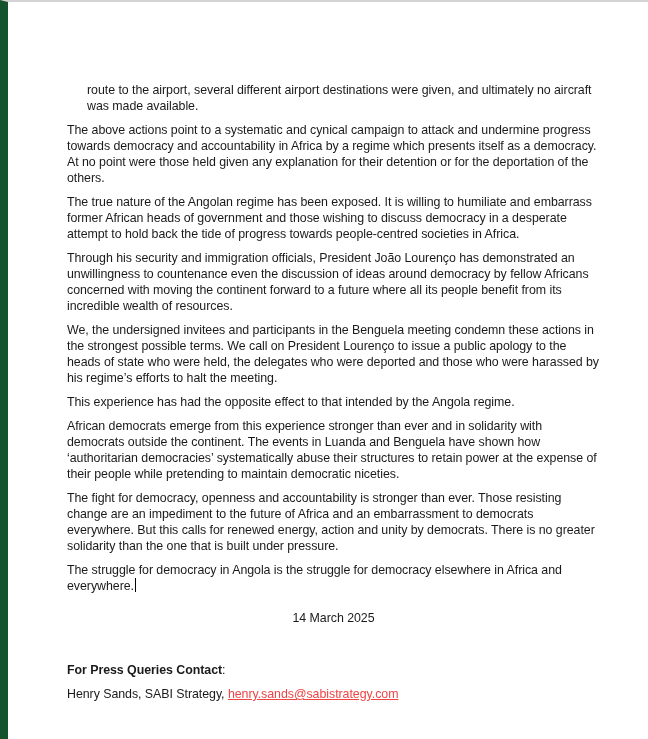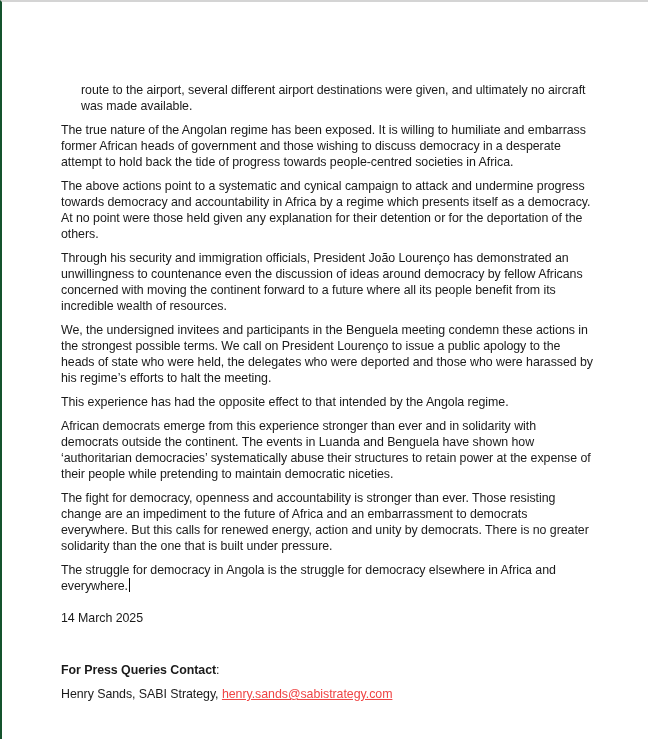--- a/index.html
+++ b/index.html
@@ -16,21 +16,21 @@
       color: #1a1a1a;
     }
     .page {
       position: absolute;
       left: 0;
       top: 0;
       width: 648px;
       height: 739px;
       background: #ffffff;
       border-top: 2px solid #d4d4d4;
-      border-left: 2px solid #14532d;
+      border-left: 8px solid #14532d;
       box-sizing: border-box;
     }
     .content {
       position: absolute;
       left: 59px;
       top: 80px;
       width: 535px;
       font-size: 12.4px;
       line-height: 16px;
       letter-spacing: -0.05px;
@@ -43,21 +43,21 @@
     }
     .cursor {
       display: inline-block;
       width: 1px;
       height: 14px;
       background: #000000;
       vertical-align: -2px;
       margin-left: 1px;
     }
     .date {
-      text-align: left;
+      text-align: center;
       margin: 4px 0 0 0;
       padding-right: 2px;
     }
     .press-heading {
       margin: 36px 0 8px 0;
       font-weight: bold;
     }
     .press-heading .colon {
       font-weight: normal;
     }
@@ -71,22 +71,22 @@
     }
   </style>
 </head>
 <body>
 
 <div class="page">
   <div class="content">
 
     <p class="para indent">route to the airport, several different airport destinations were given, and ultimately no aircraft was made available.</p>
 
+    <p class="para">The above actions point to a systematic and cynical campaign to attack and undermine progress towards democracy and accountability in Africa by a regime which presents itself as a democracy. At no point were those held given any explanation for their detention or for the deportation of the others.</p>
     <p class="para">The true nature of the Angolan regime has been exposed. It is willing to humiliate and embarrass former African heads of government and those wishing to discuss democracy in a desperate attempt to hold back the tide of progress towards people-centred societies in Africa.</p>
-    <p class="para">The above actions point to a systematic and cynical campaign to attack and undermine progress towards democracy and accountability in Africa by a regime which presents itself as a democracy. At no point were those held given any explanation for their detention or for the deportation of the others.</p>
     <p class="para">Through his security and immigration officials, President João Lourenço has demonstrated an unwillingness to countenance even the discussion of ideas around democracy by fellow Africans concerned with moving the continent forward to a future where all its people benefit from its incredible wealth of resources.</p>
     <p class="para">We, the undersigned invitees and participants in the Benguela meeting condemn these actions in the strongest possible terms. We call on President Lourenço to issue a public apology to the heads of state who were held, the delegates who were deported and those who were harassed by his regime’s efforts to halt the meeting.</p>
     <p class="para">This experience has had the opposite effect to that intended by the Angola regime.</p>
     <p class="para">African democrats emerge from this experience stronger than ever and in solidarity with democrats outside the continent. The events in Luanda and Benguela have shown how ‘authoritarian democracies’ systematically abuse their structures to retain power at the expense of their people while pretending to maintain democratic niceties.</p>
     <p class="para">The fight for democracy, openness and accountability is stronger than ever. Those resisting change are an impediment to the future of Africa and an embarrassment to democrats everywhere. But this calls for renewed energy, action and unity by democrats. There is no greater solidarity than the one that is built under pressure.</p>
 
     <p class="para" style="margin-bottom:16px;"><span>The struggle for democracy in Angola is the struggle for democracy elsewhere in Africa and everywhere.</span><span class="cursor"></span></p>
 
     <p class="date">14 March 2025</p>
 

